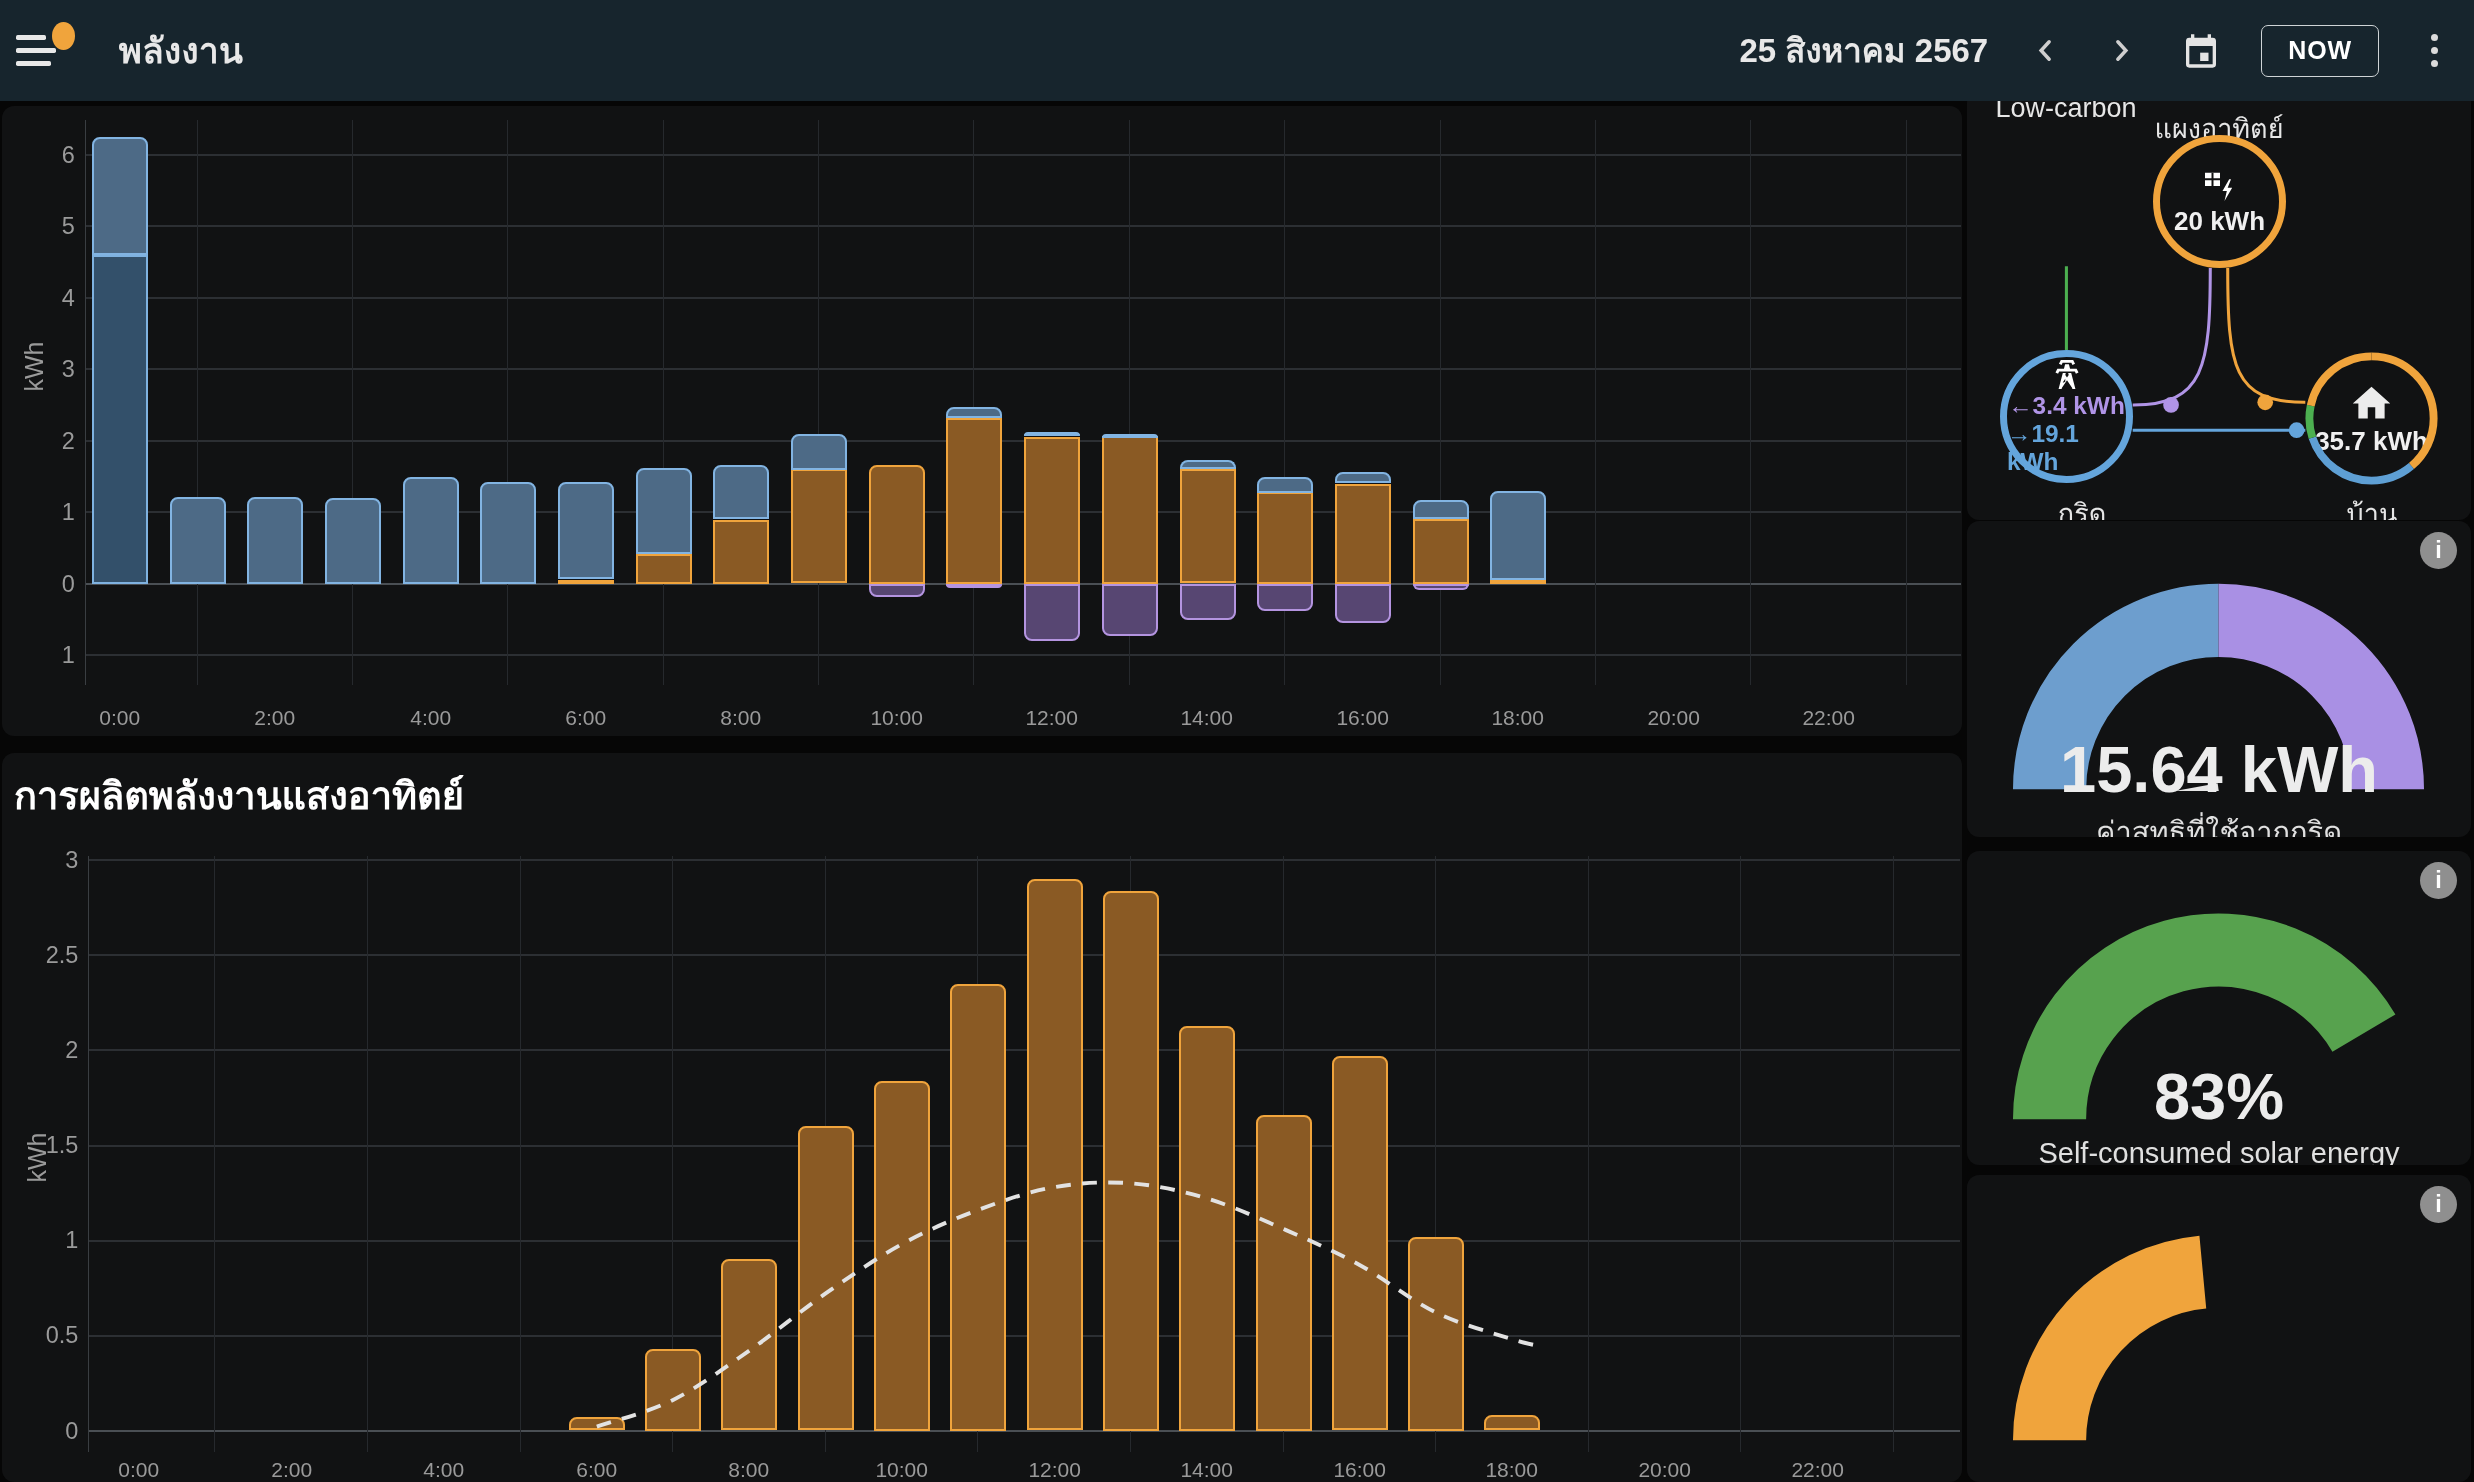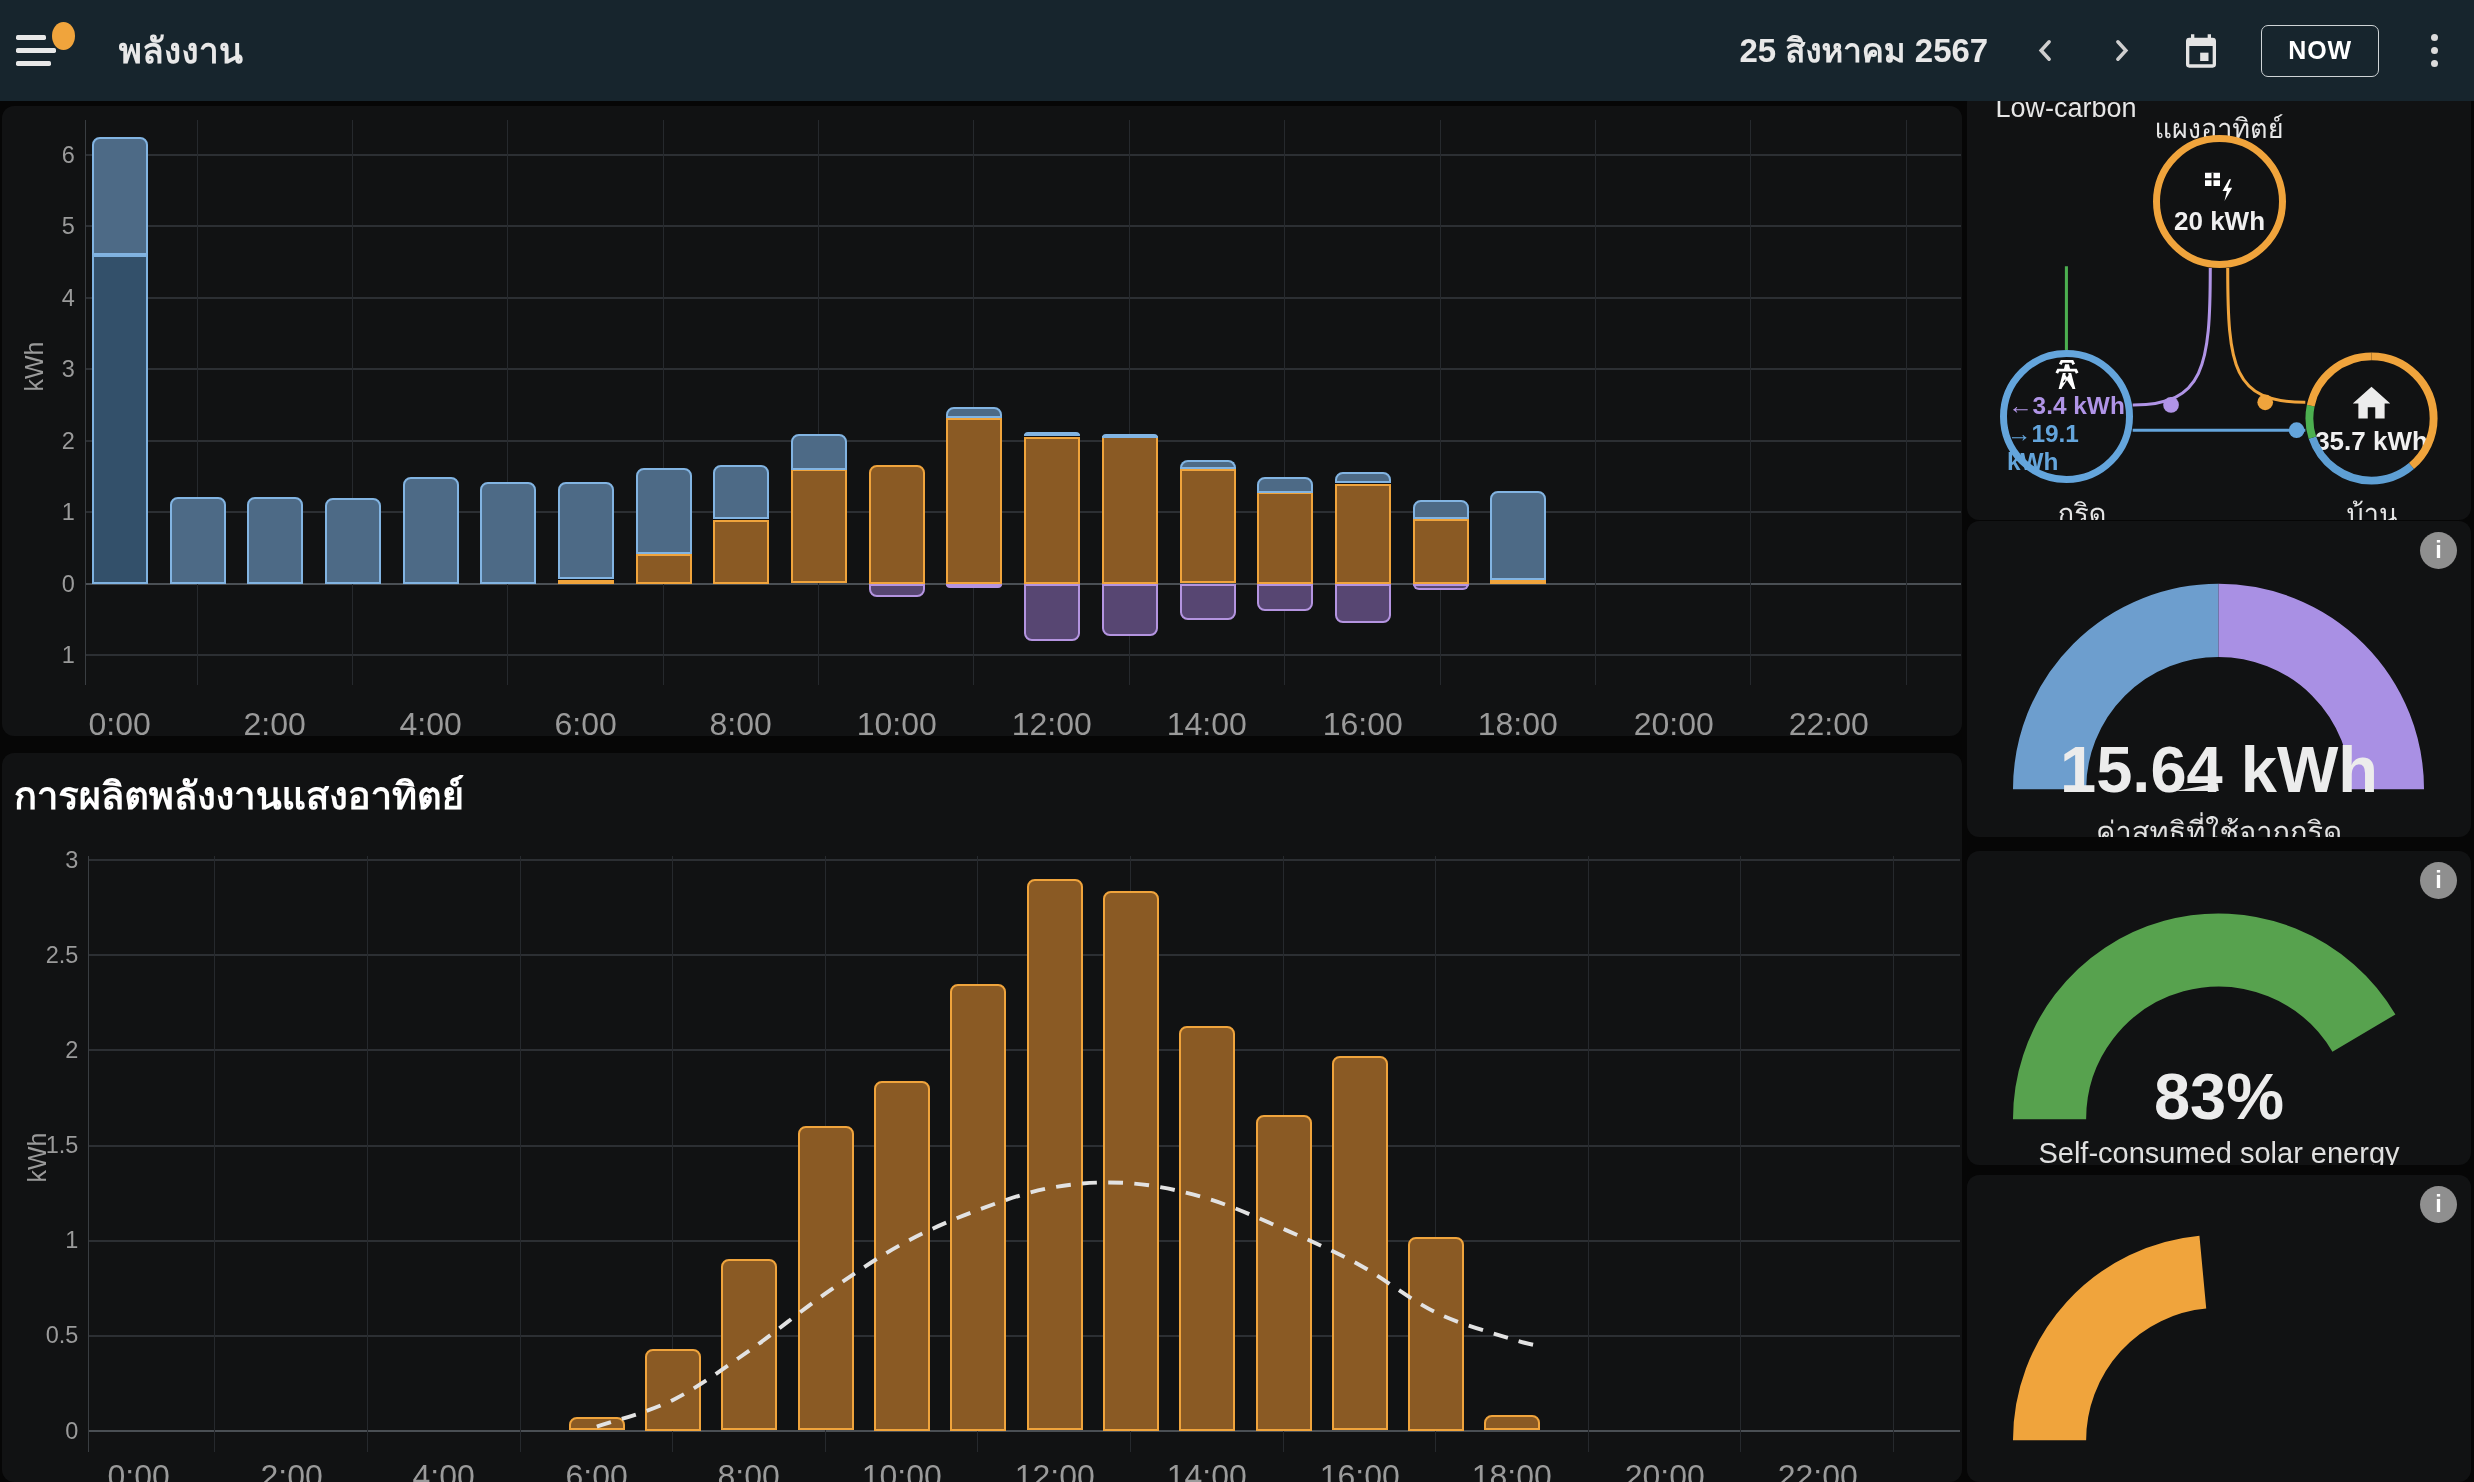--- a/index.html
+++ b/index.html
@@ -27,21 +27,21 @@
   #card-flow{left:1967px;top:91px;width:504px;height:429px;}
   #card-gauge-net{left:1967px;top:521px;width:504px;height:316px;}
   #card-gauge-selfconsumed{left:1967px;top:851px;width:504px;height:314px;}
   #card-gauge-selfsufficiency{left:1967px;top:1175px;width:504px;height:307px;}
   .chart-title{position:absolute;left:12.2px;top:12.2px;font-size:38px;font-weight:bold;color:#fff;}
   .gridline-h{position:absolute;height:1.7px;background:#2c2f33;}
   .gridline-h.zero{background:#4a4f54;}
   .gridline-v{position:absolute;width:1.7px;background:#26292d;}
   .axis-line{position:absolute;width:1.7px;background:#3a3e42;}
   .tick-y{position:absolute;font-size:23.5px;color:#9a9a9a;text-align:right;width:61px;transform:translateY(-50%);}
-  .tick-x{position:absolute;font-size:32px;color:#9a9a9a;transform:translateX(-50%);text-align:right;}
+  .tick-x{position:absolute;font-size:21px;color:#9a9a9a;transform:translateX(-50%);text-align:right;}
   .ylab{position:absolute;font-size:25px;color:#9a9a9a;transform:rotate(-90deg);transform-origin:center;}
   .bar-seg{position:absolute;box-sizing:border-box;border:2.6px solid;}
   .flow-circle{position:absolute;box-sizing:border-box;border-radius:50%;width:133px;height:133px;
                display:flex;flex-direction:column;align-items:center;justify-content:center;}
   .flow-label{position:absolute;font-size:27px;color:#e6e6e6;text-align:center;transform:translateX(-50%);}
   .flow-value{font-size:26px;font-weight:bold;color:#f0f0f0;}
   .gauge-value{position:absolute;width:100%;text-align:center;font-size:65px;font-weight:bold;color:#ececec;}
   .gauge-label{position:absolute;width:100%;text-align:center;font-size:29px;color:#e0e0e0;}
   .info-btn{position:absolute;right:14px;top:10.5px;width:37px;height:37px;border-radius:50%;background:#8f8f8f;
             color:#fff;font-weight:bold;font-size:23.5px;display:flex;align-items:center;justify-content:center;cursor:pointer;}

